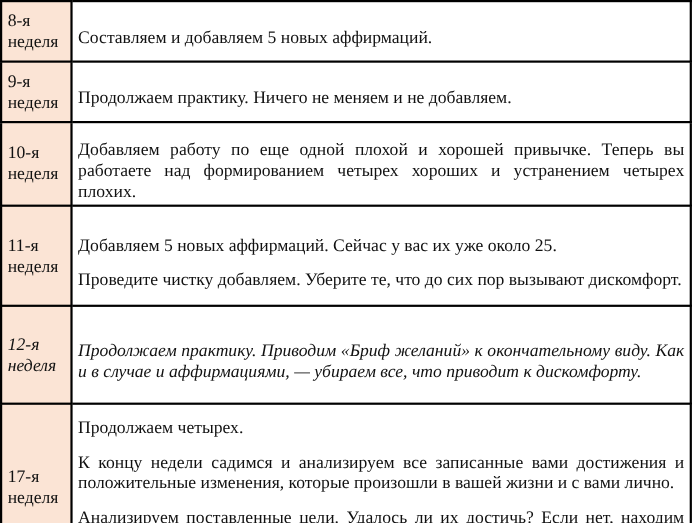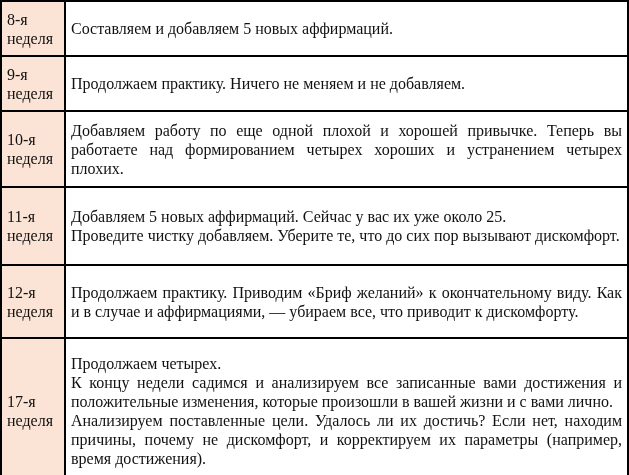--- a/index.html
+++ b/index.html
@@ -15,27 +15,27 @@
       vertical-align: middle;
       padding: 0 5px;
     }
     td.week {
       width: 52px;
       background: #fbe4d5;
       padding-left: 5px;
       text-align: left;
     }
     td.desc { text-align: justify; padding: 1px 4px 1px 4px; }
-    td.desc .line { display: block; text-align: justify; }
+    td.desc .line { display: block; text-align: justify; margin-top: 12px; }
     td.desc .line.last { text-align-last: left; }
     tr.r0 { height: 55px; }
     tr.r1 { height: 55px; padding-left: 28px; }
     tr.r2 { height: 76px; }
-    tr.r3 { height: 78px; }
-    tr.r4 { height: 73px; }
+    tr.r3 { height: 91px; }
+    tr.r4 { height: 89px; font-style: italic; }
     tr.r5 { height: 145px; }
   </style>
 </head>
 <body>
 
 <table class="plan">
   <tbody>
     <tr class="r0">
       <td class="week">
         <span>8-я</span><br>

